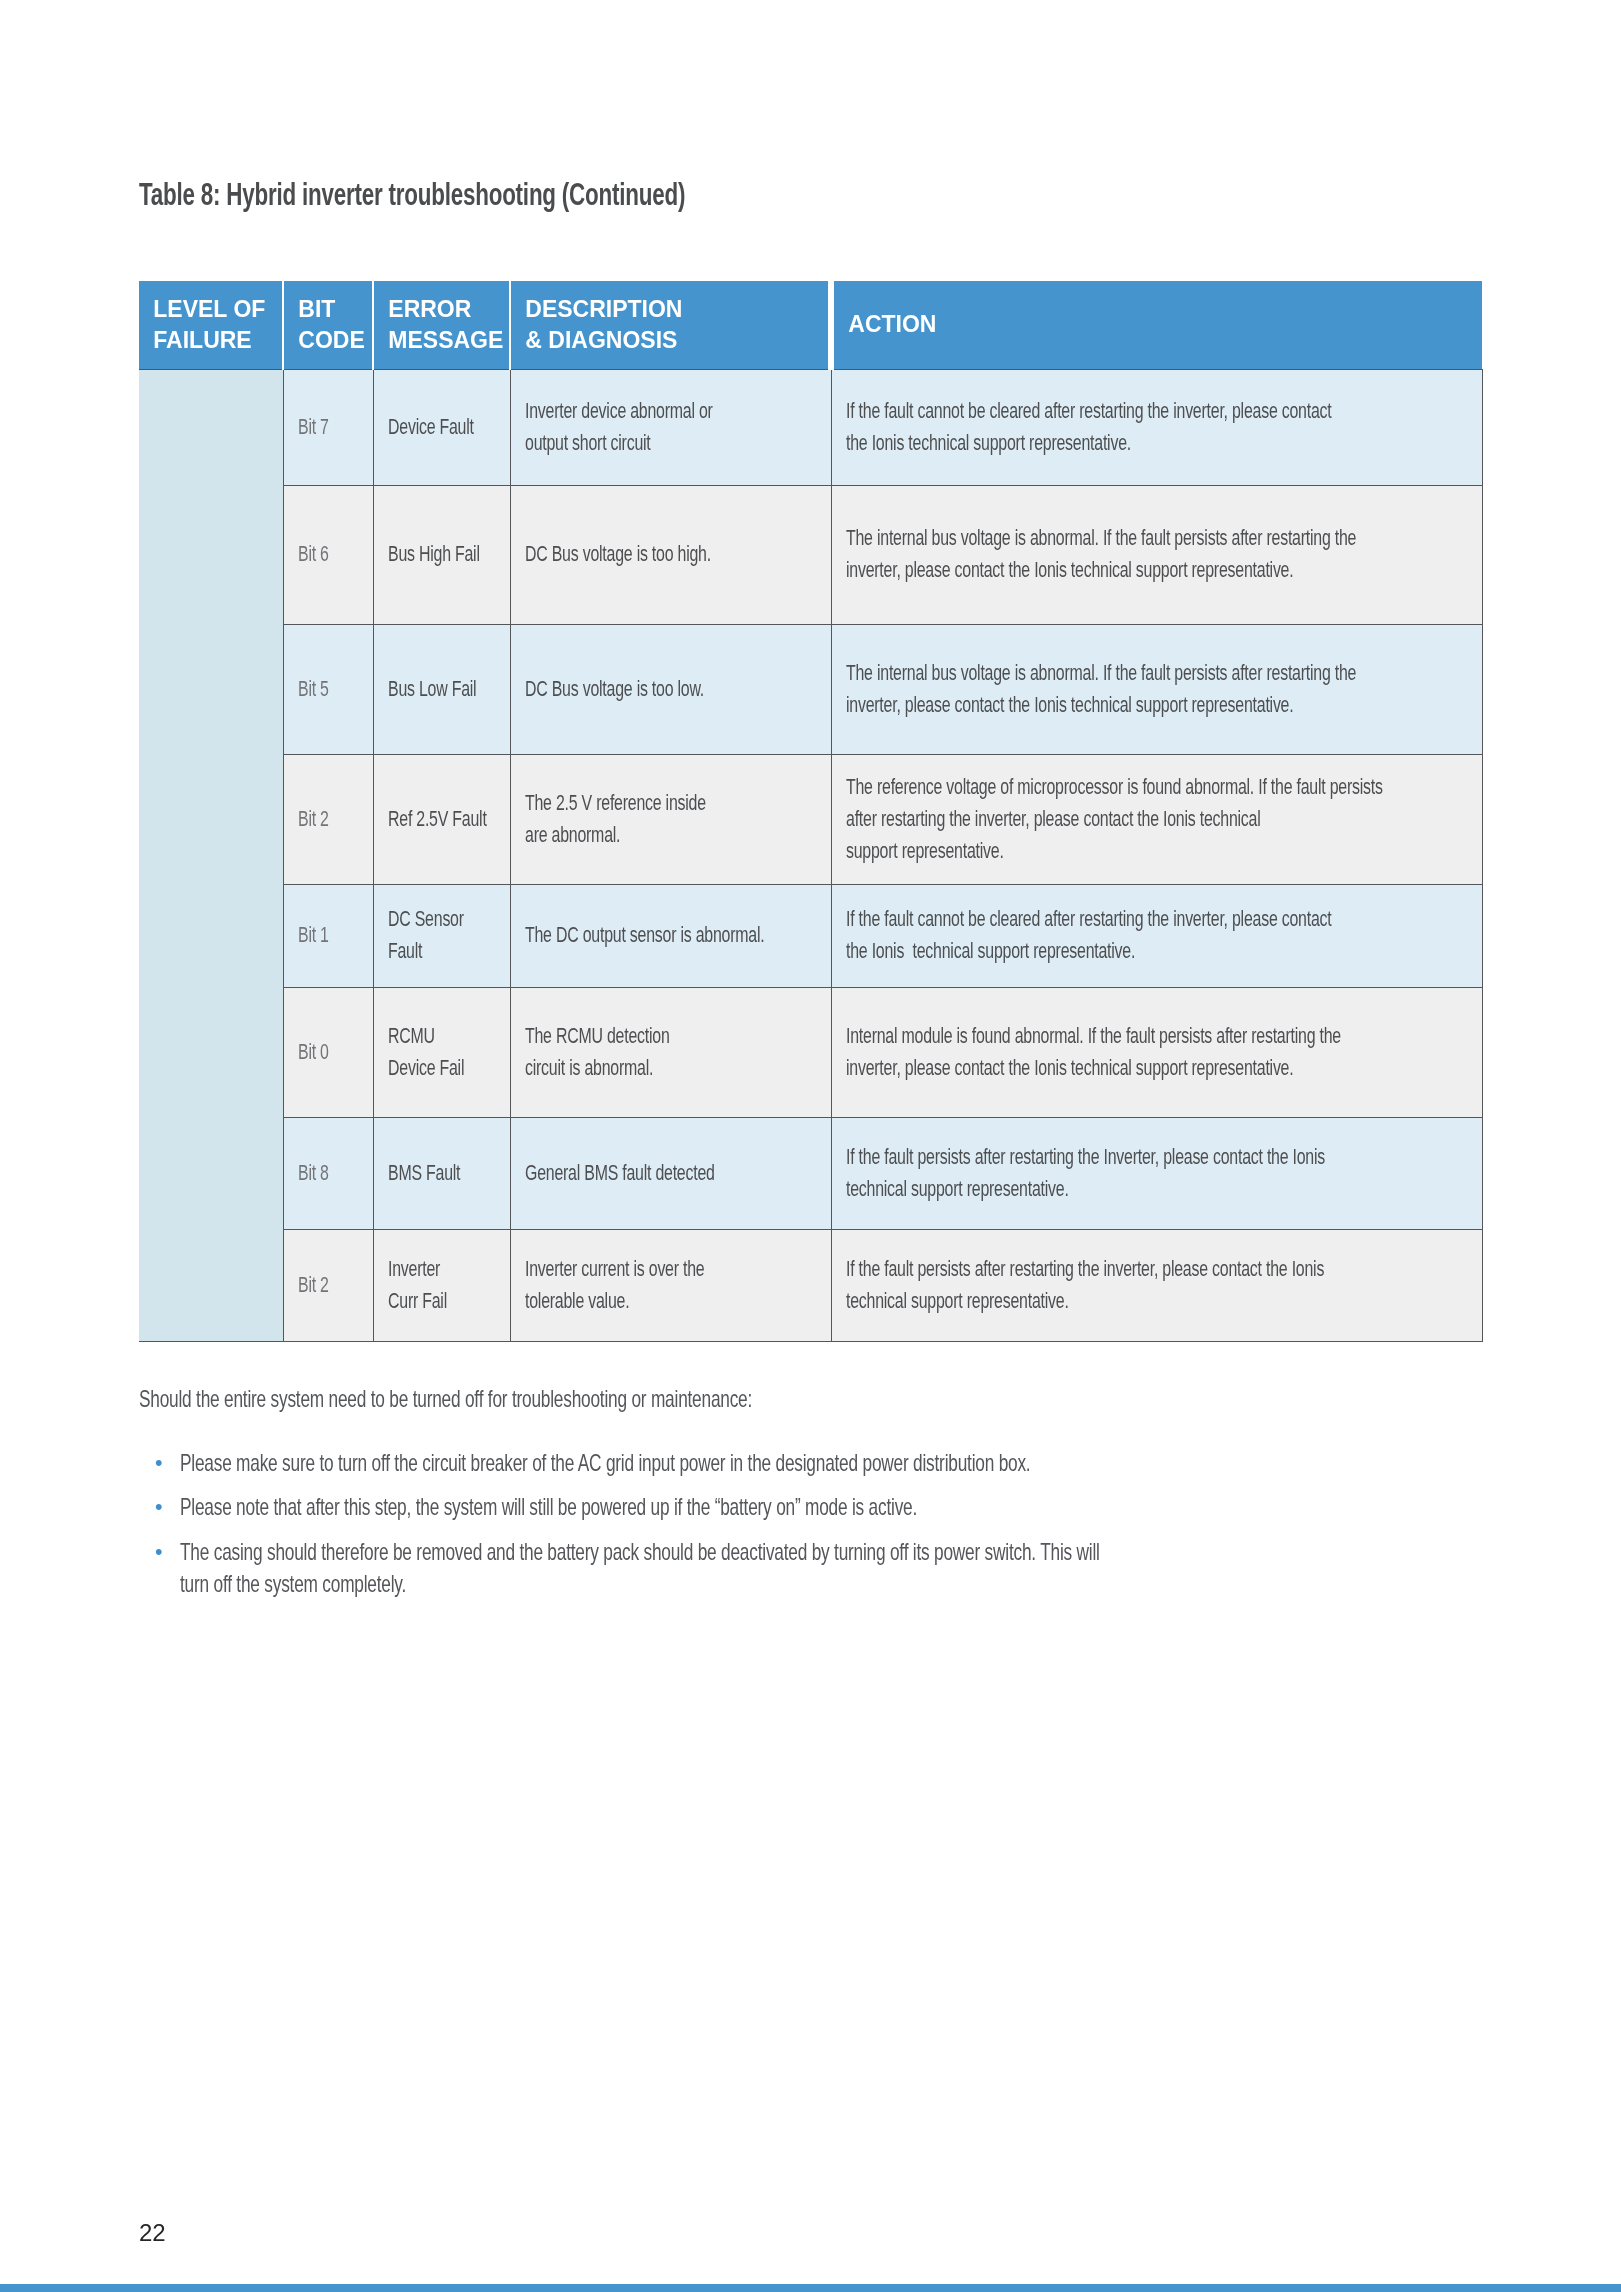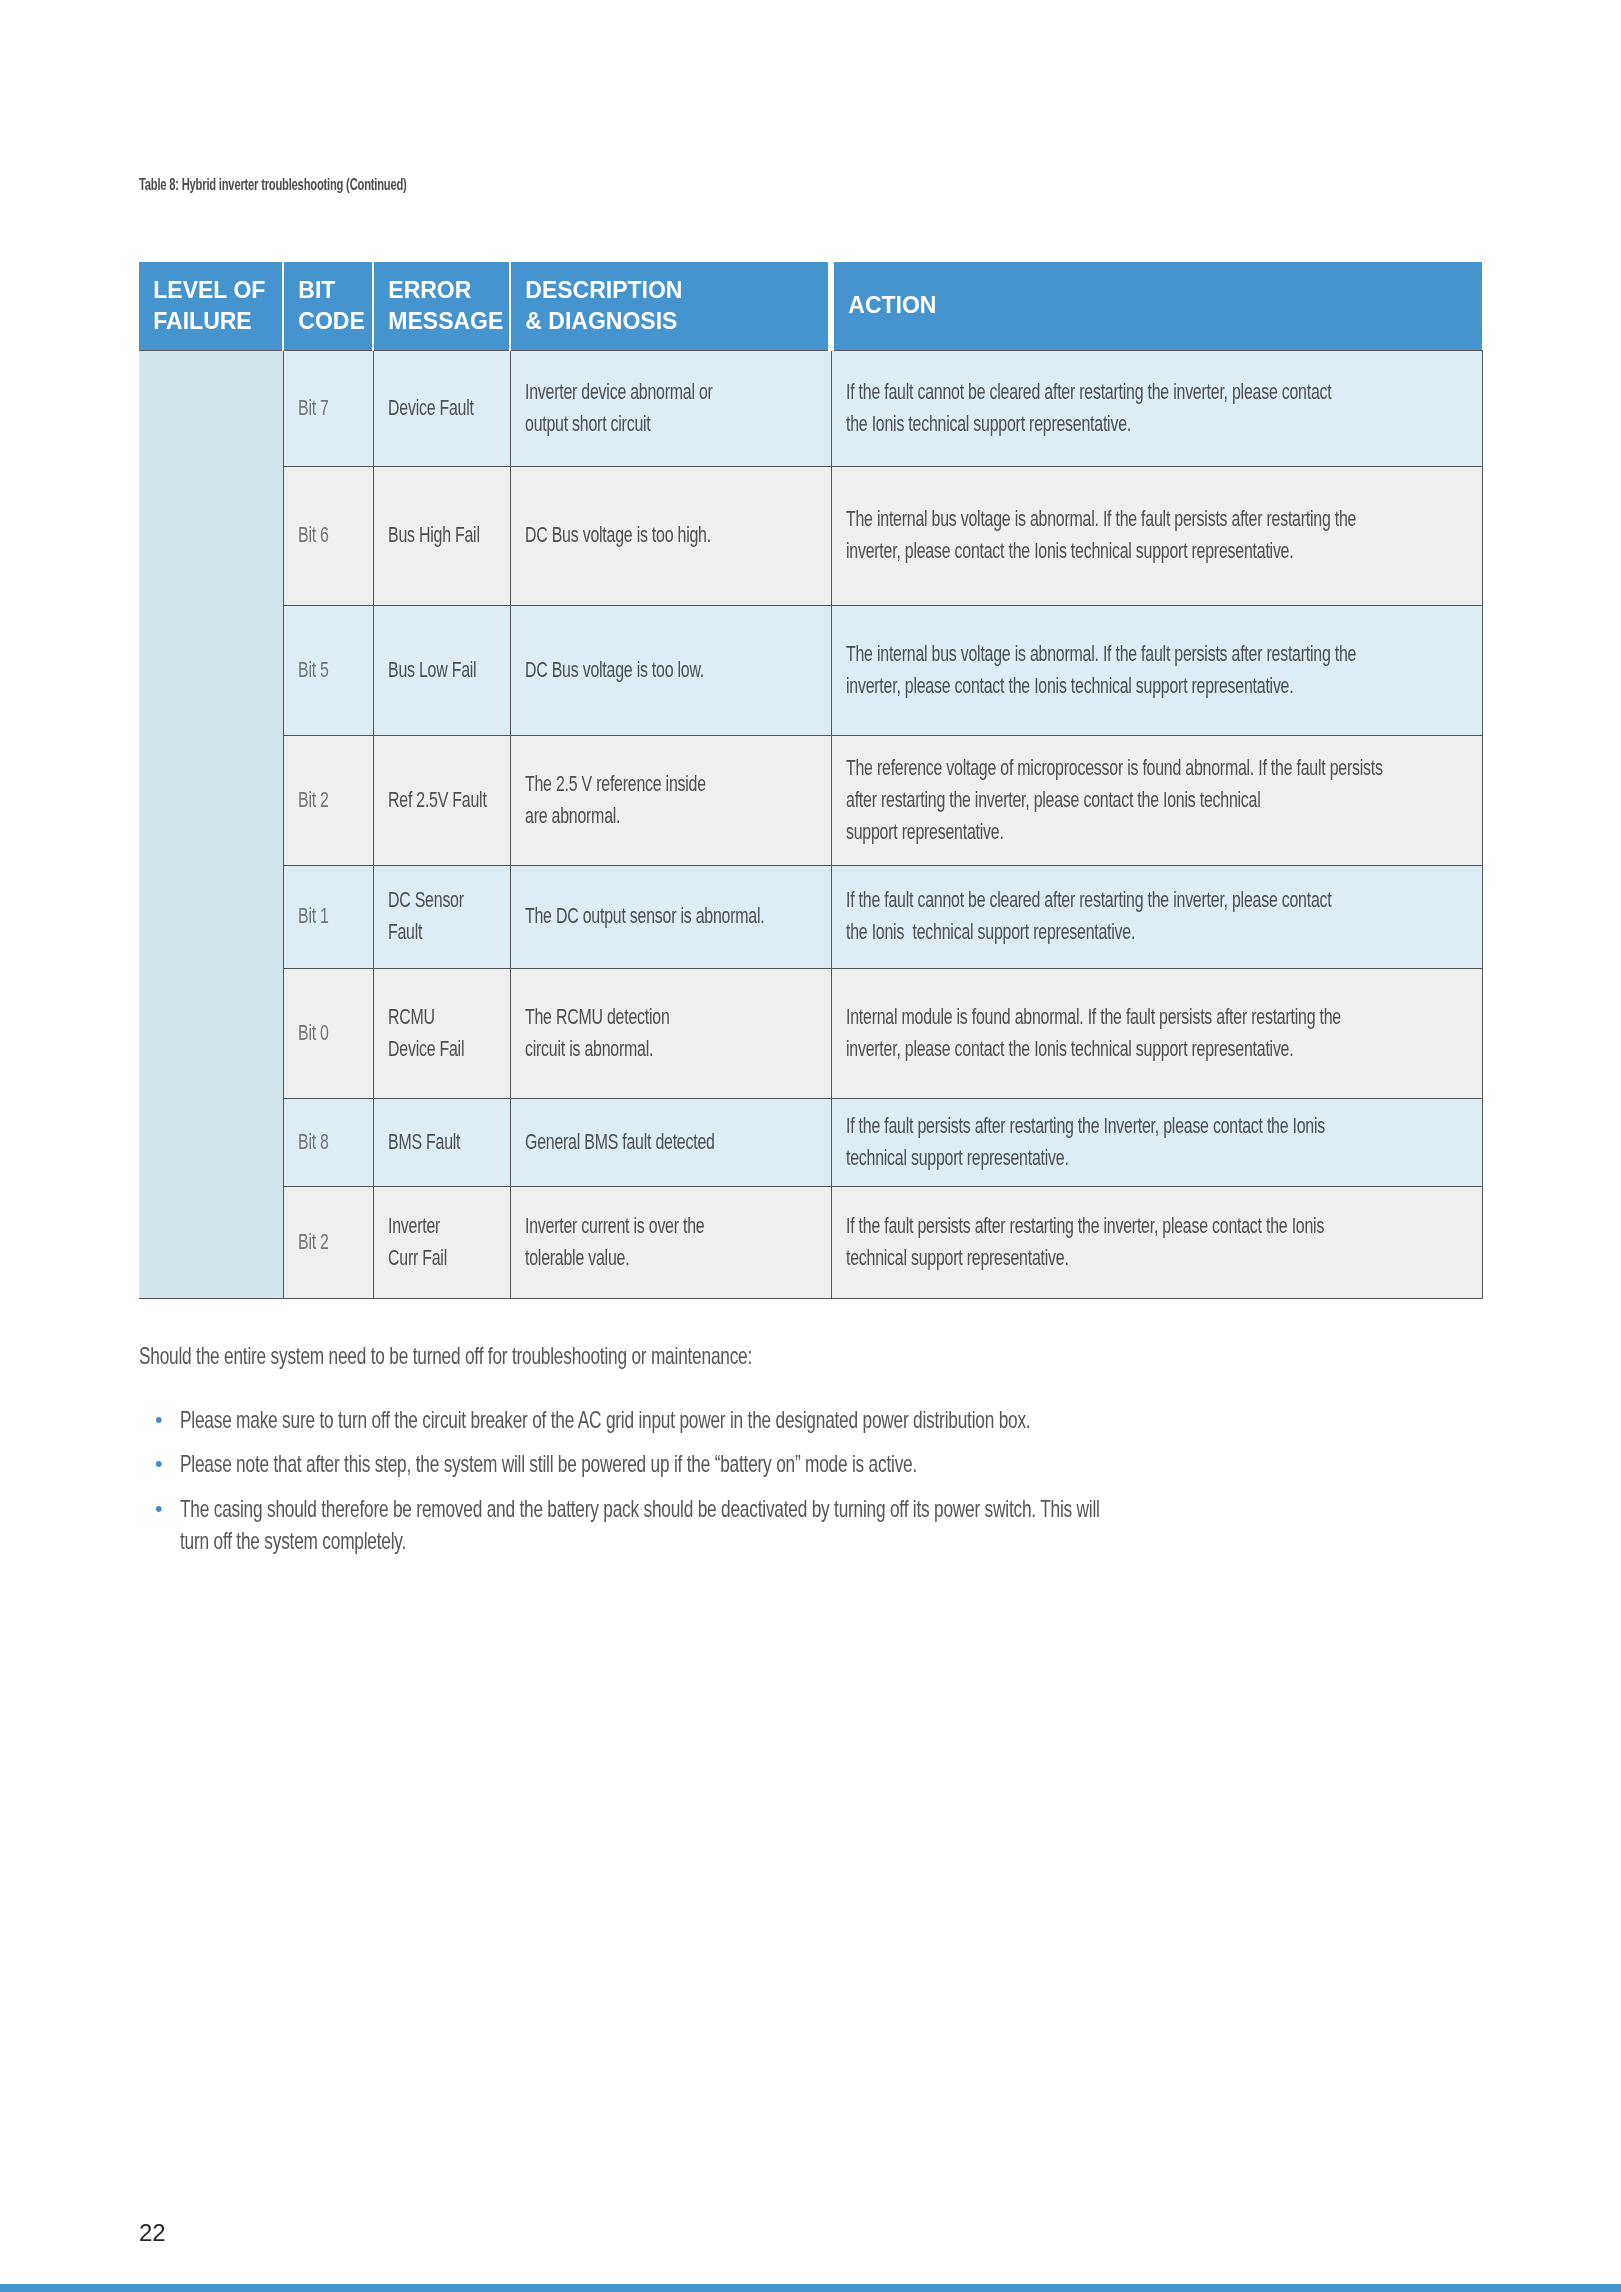--- a/index.html
+++ b/index.html
@@ -16,21 +16,21 @@
   .cond {
     display:inline-block;
     transform:scaleX(0.74);
     transform-origin:0 50%;
     white-space:pre;
     letter-spacing:-0.3px;
   }
 
   .table-title {
     margin:0 0 68px 0;
-    font-size:16px; font-weight:bold; color:#4b4c4e;
+    font-size:32px; font-weight:bold; color:#4b4c4e;
   }
   .table-title .cond { transform:scaleX(0.70); }
 
   table.ts-table {
     border-collapse:collapse;
     table-layout:fixed;
     width:1343px;
   }
   .ts-table th {
     background:#4594ce; color:#ffffff;
@@ -57,21 +57,21 @@
   .ts-table td .cond { line-height:32px; }
   td.level-cell { background:#d2e4ec; border-left:none; }
   tr.row-blue td { background:#deedf5; }
   tr.row-gray td { background:#efeff0; }
   tr.row-blue td.level-cell, tr.row-gray td.level-cell { background:#d2e4ec; }
   td.bit-cell .cond { color:#737477; }
 
   tr.r0 { height:116px; } tr.r1 { height:139px; }
   tr.r2 { height:130px;border-radius:22px; } tr.r3 { height:130px; }
   tr.r4 { height:103px;padding-left:27px; } tr.r5 { height:130px; }
-  tr.r6 { height:88px; } tr.r7 { height:112px; }
+  tr.r6 { height:112px; } tr.r7 { height:112px; }
 
   .footer-intro {
     margin:43px 0 16px 0;
     font-size:24px; color:#55565a;
   }
   .bullet-list {
     list-style:none; margin:34px 0 0 0; padding:0;
   }
   .bullet-list li {
     display:flex; align-items:flex-start;

